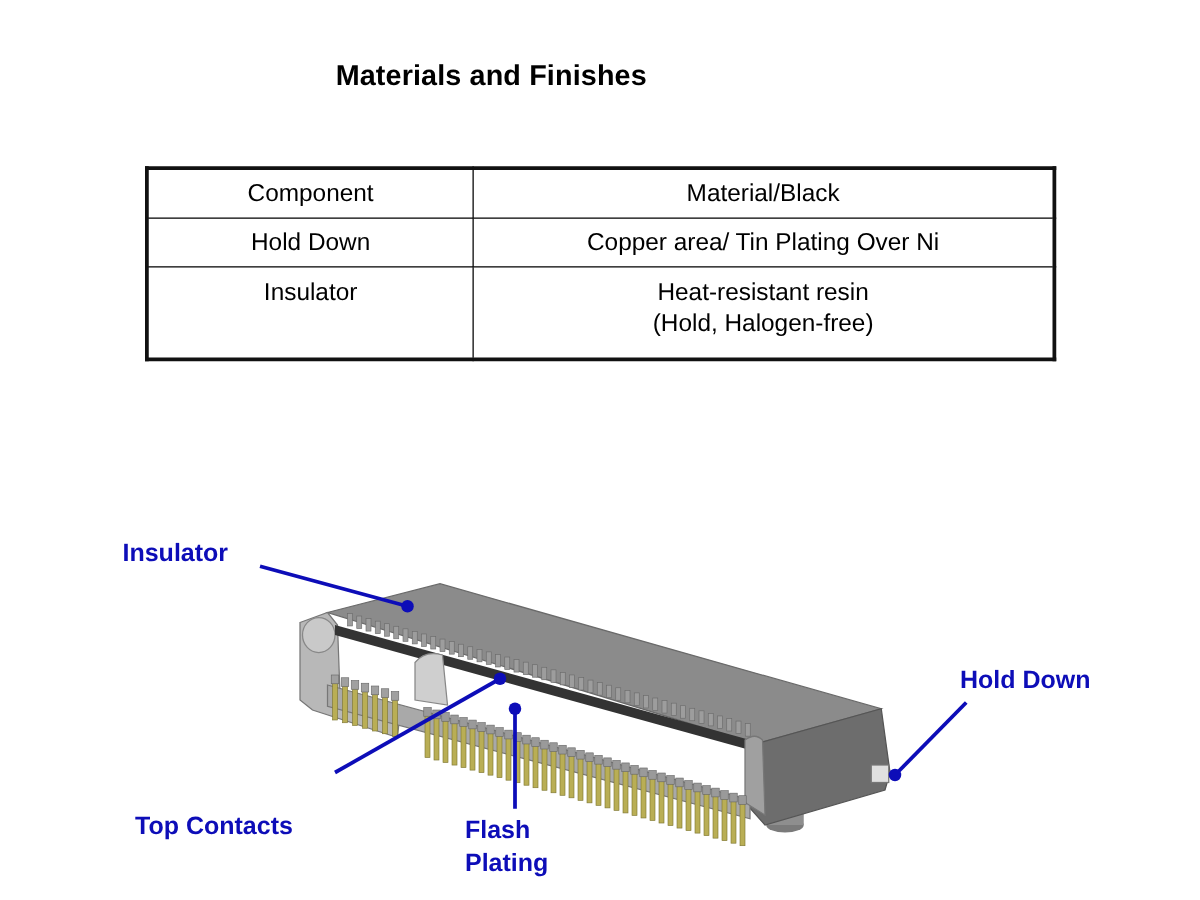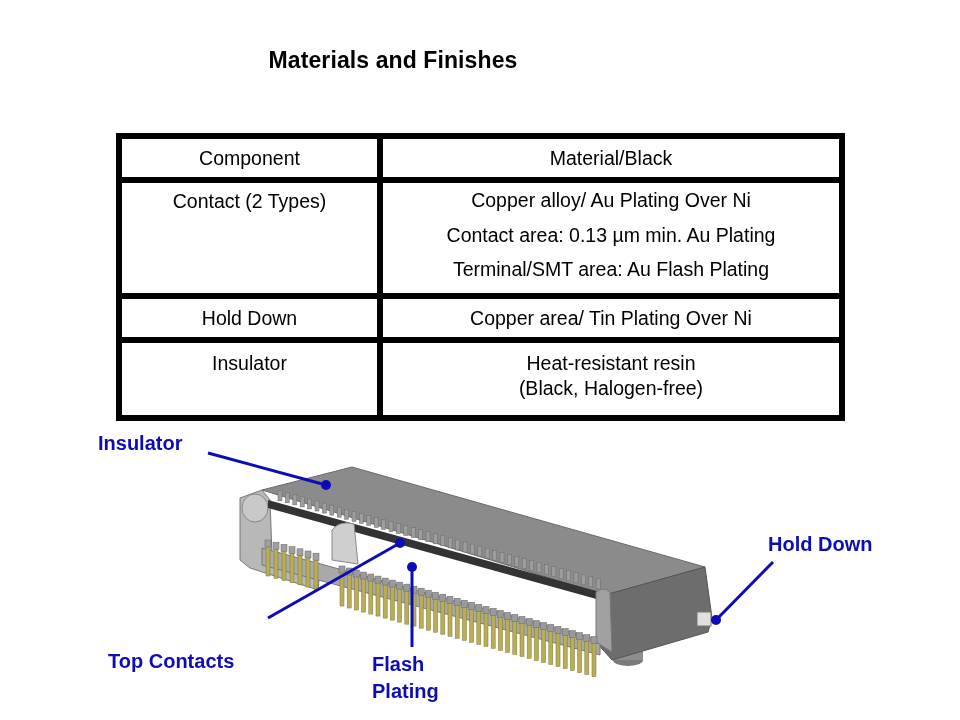--- a/index.html
+++ b/index.html
@@ -10,21 +10,21 @@
     .title {
       position: absolute; left: 0; top: 47px; width: 786px; text-align: center;
       font-size: 23px; font-weight: bold; letter-spacing: 0.1px;
     }
     table.spec {
       position: absolute; left: 116px; top: 133px; width: 729px;
       border-collapse: collapse; border: 3px solid #111;
       font-size: 19.5px;
     }
     table.spec th, table.spec td {
-      border: 6px solid #000000; text-align: center; vertical-align: top;
+      border: 1px solid #000000; text-align: center; vertical-align: top;
       font-weight: normal; padding: 0;
     }
     table.spec col.c1 { width: 261px; }
     table.spec th { height: 38px; line-height: 38px; }
     .cell-line { display: block; }
     tr.r-contact td { height: 110px; }
     tr.r-contact td .cell-line { line-height: 34.5px; }
     tr.r-contact td:first-child .cell-line { line-height: 37px; }
     tr.r-hold td { height: 38px; line-height: 38px; }
     tr.r-ins td { height: 72px; }
@@ -45,45 +45,35 @@
       <col class="c1">
       <col class="c2">
     </colgroup>
   <thead>
     <tr>
       <th>Component</th>
       <th>Material/Black</th>
     </tr>
   </thead>
   <tbody>
-    <tr class="r-contact">
-      <td>
-        <span class="cell-line">Contact (2 Types)</span>
-      </td>
-      <td>
-        <span class="cell-line">Copper alloy/ Au Plating Over Ni</span>
-        <span class="cell-line">Contact area: 0.13 µm min. Au Plating</span>
-        <span class="cell-line">Terminal/SMT area: Au Flash Plating</span>
-      </td>
-    </tr>
     <tr class="r-hold">
       <td>
         <span class="cell-line">Hold Down</span>
       </td>
       <td>
         <span class="cell-line">Copper area/ Tin Plating Over Ni</span>
       </td>
     </tr>
     <tr class="r-ins">
       <td>
         <span class="cell-line first">Insulator</span>
       </td>
       <td>
         <span class="cell-line first">Heat-resistant resin</span>
-        <span class="cell-line">(Black, Halogen-free)</span>
+        <span class="cell-line">(Hold, Halogen-free)</span>
       </td>
     </tr>
   </tbody>
 </table>
 
 <svg id="diagram" width="960" height="720" viewBox="0 0 960 720">
   <g>
 
     <ellipse cx="628" cy="660" rx="15" ry="6" fill="#7a7a7a"></ellipse>
     <rect x="613" y="645" width="30" height="15" fill="#8e8e8e"></rect>

